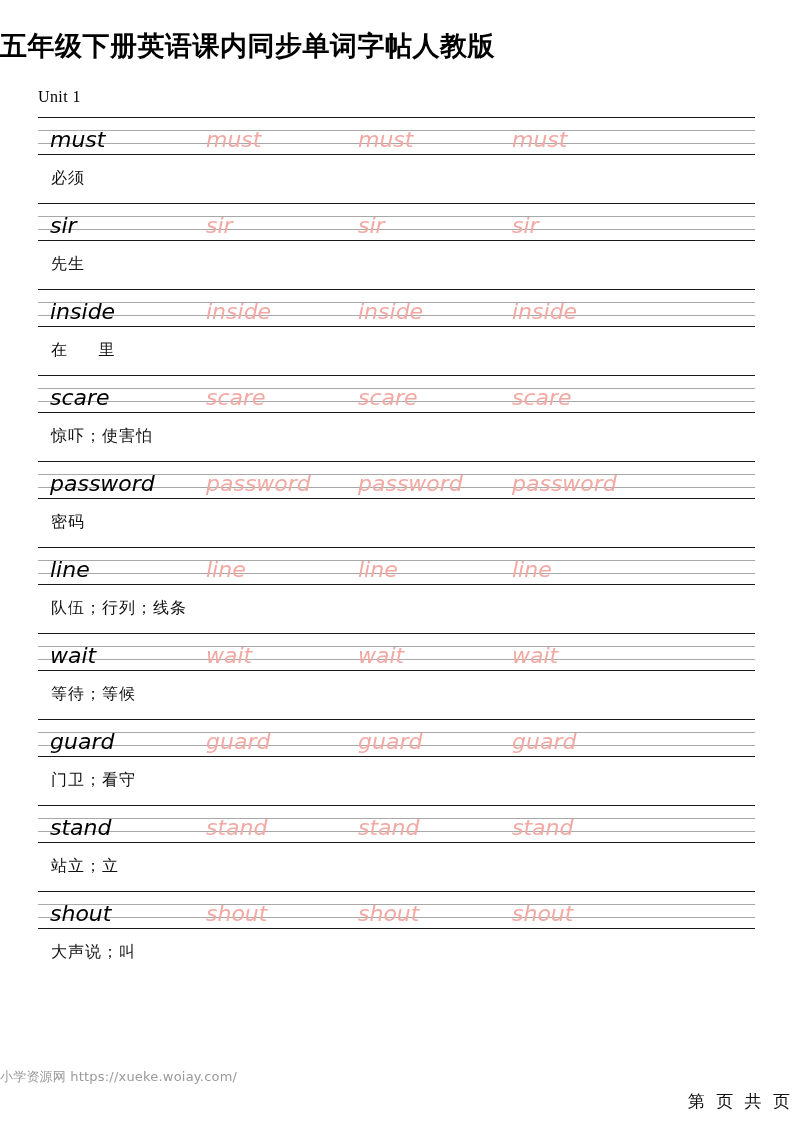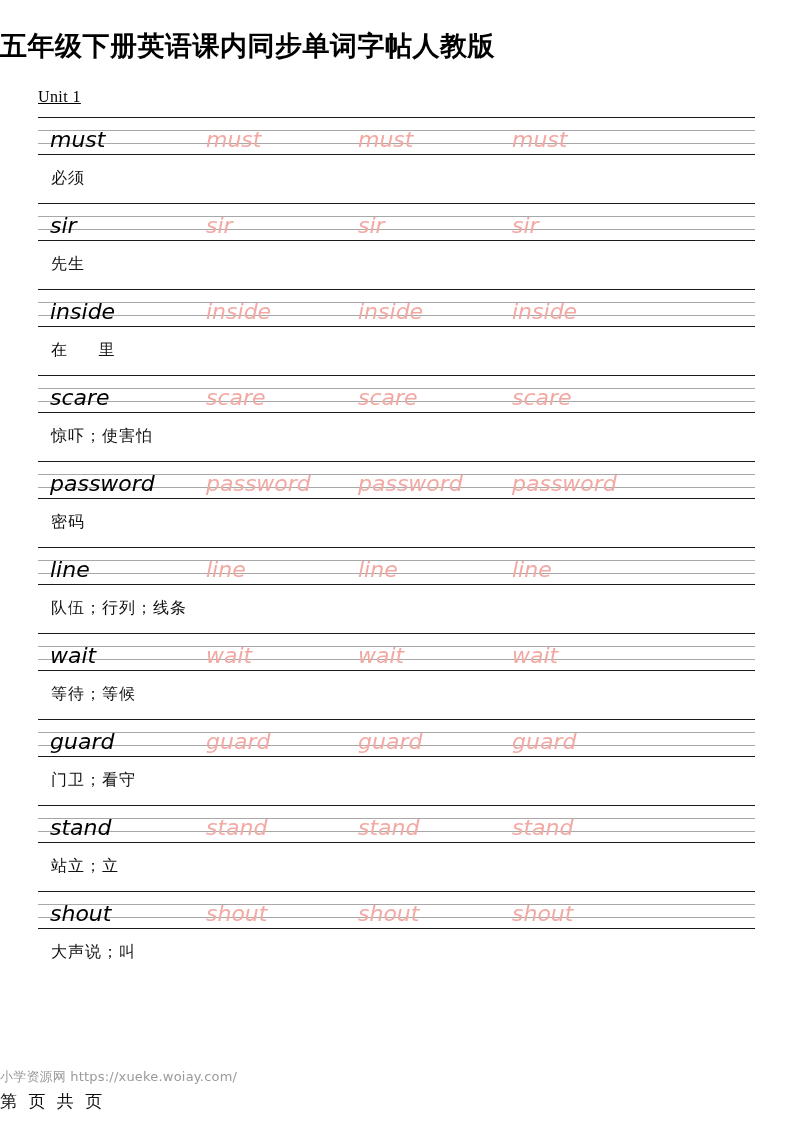--- a/index.html
+++ b/index.html
@@ -42,21 +42,20 @@
   
   .unit-label {
     position: absolute;
     top: 88px;
     left: 38px;
     font-family: "Liberation Serif", "DejaVu Serif", serif;
     font-size: 16px;
     font-weight: normal;
     color: #000000;
     letter-spacing: 0.4px;
-    text-decoration: underline;
   }
 
   
   .sheet {
     position: absolute;
     top: 117px;
     left: 38px;
     width: 717px;
   }
 
@@ -147,21 +146,21 @@
     font-family: "DejaVu Sans", "Liberation Sans", sans-serif;
     font-size: 13px;
     color: #9a9a9a;
     letter-spacing: 0.2px;
   }
   .page-footer {
     position: absolute;
     top: 1090px;
     left: 0;
     width: 793px;
-    text-align: left;
+    text-align: right;
     font-family: "DejaVu Sans", "Liberation Sans", sans-serif;
     font-size: 17px;
     color: #111111;
     letter-spacing: 3px;
   }
 </style>
 </head>
 <body>
 
 <div class="page">

